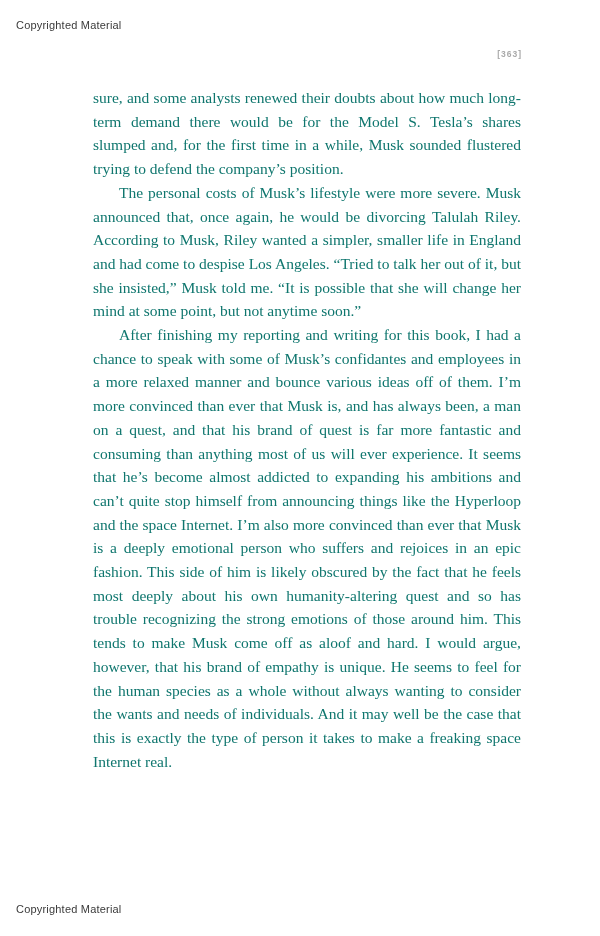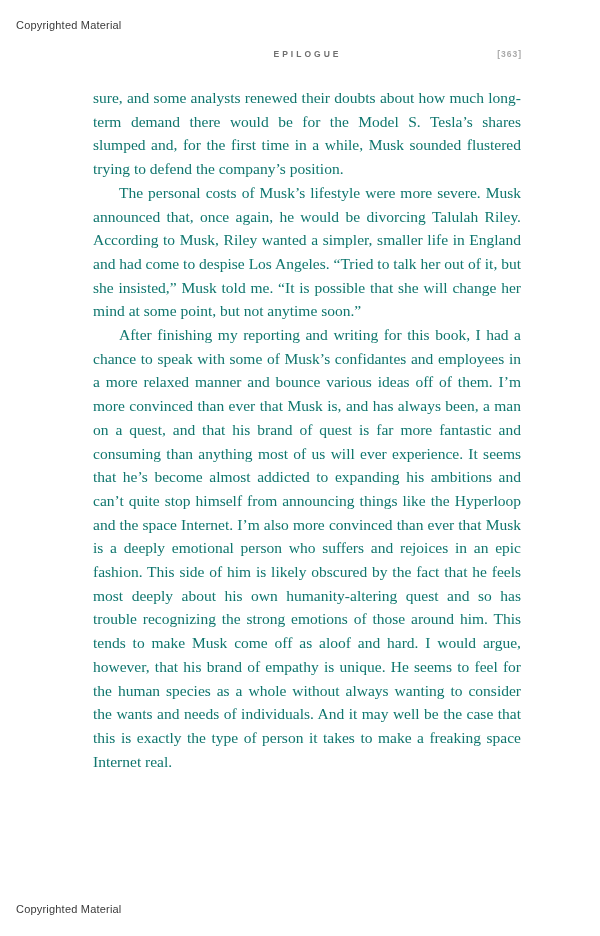--- a/index.html
+++ b/index.html
@@ -78,21 +78,20 @@
   }
 </style>
 </head>
 <body>
 
 <div class="page">
 
   <div class="copyright-notice top">Copyrighted Material</div>
 
   <div class="running-head">
-    <span class="chapter-label">EPILOGUE</span>
     <span class="page-number">[363]</span>
   </div>
 
   <div class="body-text">
     <p>sure, and some analysts renewed their doubts about how much long-term demand there would be for the Model S. Tesla’s shares slumped and, for the first time in a while, Musk sounded flustered trying to defend the company’s position.</p>
     <p class="indent">The personal costs of Musk’s lifestyle were more severe. Musk announced that, once again, he would be divorcing Talulah Riley. According to Musk, Riley wanted a simpler, smaller life in England and had come to despise Los Angeles. “Tried to talk her out of it, but she insisted,” Musk told me. “It is possible that she will change her mind at some point, but not anytime soon.”</p>
     <p class="indent">After finishing my reporting and writing for this book, I had a chance to speak with some of Musk’s confidantes and employees in a more relaxed manner and bounce various ideas off of them. I’m more convinced than ever that Musk is, and has always been, a man on a quest, and that his brand of quest is far more fantastic and consuming than anything most of us will ever experience. It seems that he’s become almost addicted to expanding his ambitions and can’t quite stop himself from announcing things like the Hyperloop and the space Internet. I’m also more convinced than ever that Musk is a deeply emotional person who suffers and rejoices in an epic fashion. This side of him is likely obscured by the fact that he feels most deeply about his own humanity-altering quest and so has trouble recognizing the strong emotions of those around him. This tends to make Musk come off as aloof and hard. I would argue, however, that his brand of empathy is unique. He seems to feel for the human species as a whole without always wanting to consider the wants and needs of individuals. And it may well be the case that this is exactly the type of person it takes to make a freaking space Internet real.</p>
   </div>
 
   <div class="copyright-notice bottom">Copyrighted Material</div>

